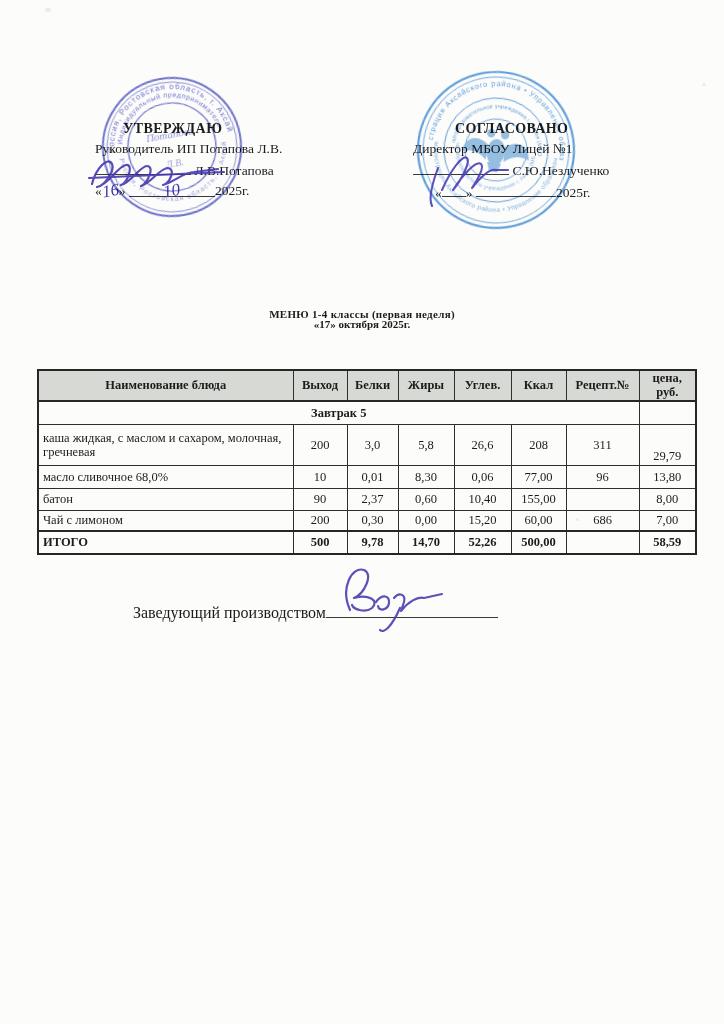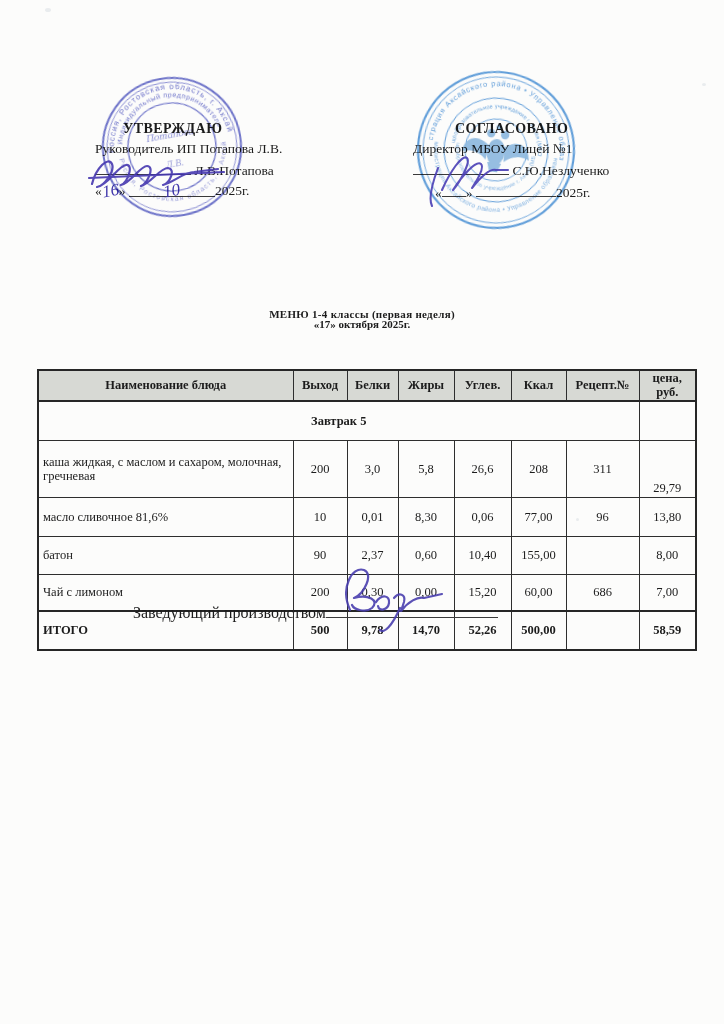--- a/index.html
+++ b/index.html
@@ -31,21 +31,21 @@
   .sig-left{left:86px;top:152px;}
   .sig-right{left:428px;top:146px;}
   .sig-bottom{left:316px;top:556px;}
   
   .doc-title{position:absolute;left:0;width:724px;text-align:center;font-weight:bold;font-size:11px;z-index:2;}
   .doc-title-1{top:308px;letter-spacing:.3px;}
   .doc-title-2{top:318px;}
   
   .tbl-wrap{position:absolute;left:37px;top:369px;z-index:2;}
   table.menu{border-collapse:collapse;table-layout:fixed;width:658px;border:2px solid #262626;font-size:12.5px;}
-  table.menu th,table.menu td{border:1px solid #2e2e2e;padding:9px 4px;overflow:hidden;}
+  table.menu th,table.menu td{border:1px solid #2e2e2e;padding:1px 4px;overflow:hidden;}
   table.menu th{background:#d7d9d4;font-weight:bold;text-align:center;height:27px;line-height:1.08;border-bottom:2px solid #262626;padding:1px 2px;}
   table.menu td{text-align:center;vertical-align:middle;}
   table.menu td.name{text-align:left;line-height:1.15;}
   tr.r-section td{height:20px;font-weight:bold;}
   tr.r1 td{height:38px;}
   tr.r1 td.price{vertical-align:bottom;padding-bottom:1px;}
   tr.r2 td{height:20px;}
   tr.r3 td{height:19px;}
   tr.r4 td{height:17px;}
   tr.r-total td{height:19px;font-weight:bold;border-top:2px solid #262626;}
@@ -185,21 +185,21 @@
         <td class="name">каша жидкая, с маслом и сахаром, молочная, гречневая</td>
         <td>200</td>
         <td>3,0</td>
         <td>5,8</td>
         <td>26,6</td>
         <td>208</td>
         <td>311</td>
         <td class="price">29,79</td>
       </tr>
       <tr class="r2">
-        <td class="name">масло сливочное 81,6%</td>
+        <td class="name">масло сливочное 68,0%</td>
         <td>10</td>
         <td>0,01</td>
         <td>8,30</td>
         <td>0,06</td>
         <td>77,00</td>
         <td>96</td>
         <td>13,80</td>
       </tr>
       <tr class="r3">
         <td class="name">батон</td>

